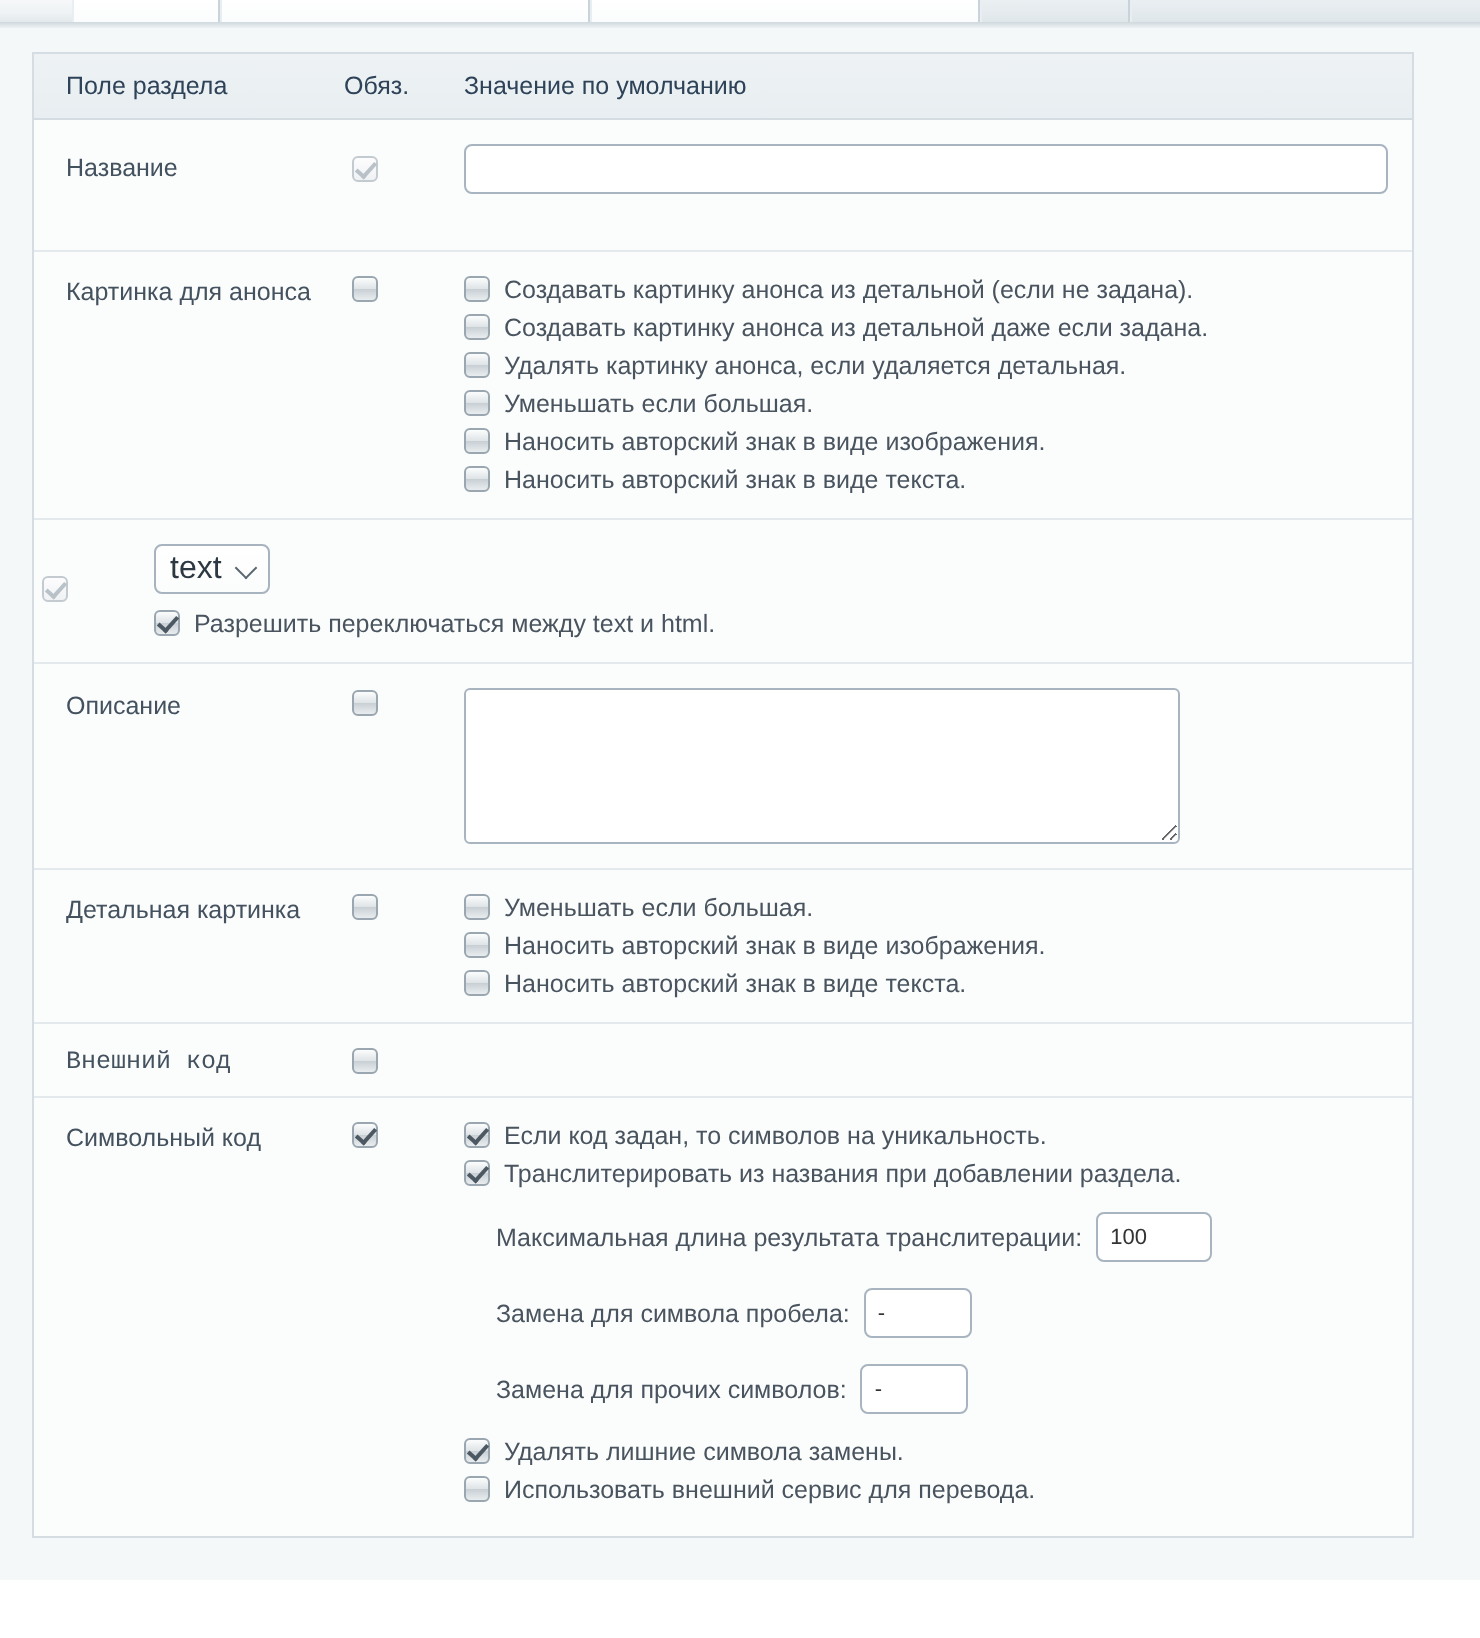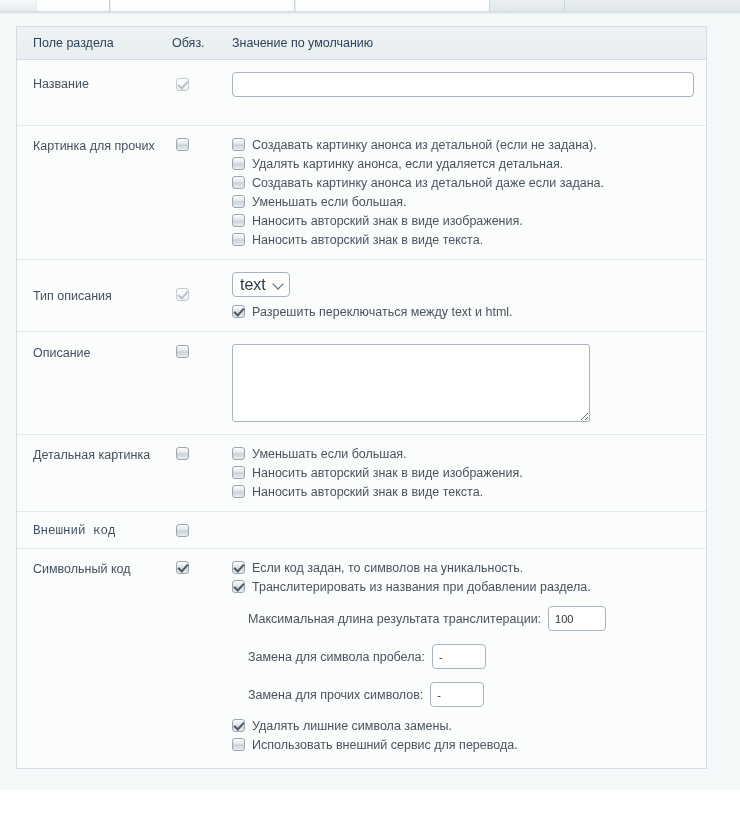--- a/index.html
+++ b/index.html
@@ -277,56 +277,55 @@
     <div class="cell-field" style="line-height:25px;">Название</div>
     <div class="cell-req" style="align-items:center;height:25px;">
       <span class="cb checked disabled"></span>
     </div>
     <div class="cell-value">
       <input class="text-input input-title" type="text" value="" style="">
     </div>
   </div>
 
   <div class="trow rowpad">
-    <div class="cell-field" style="line-height:14px;padding-top:1px;">Картинка для прочих</div>
+    <div class="cell-field" style="line-height:14px;padding-top:1px;">Картинка для анонса</div>
     <div class="cell-req">
       <span class="cb"></span>
     </div>
     <div class="cell-value">
       <div class="optlist">
         <div class="opt">
           <span class="cb"></span>
           <span class="optlabel">Создавать картинку анонса из детальной (если не задана).</span>
         </div>
         <div class="opt">
           <span class="cb"></span>
+          <span class="optlabel">Создавать картинку анонса из детальной даже если задана.</span>
+        </div>
+        <div class="opt">
+          <span class="cb"></span>
           <span class="optlabel">Удалять картинку анонса, если удаляется детальная.</span>
         </div>
         <div class="opt">
           <span class="cb"></span>
-          <span class="optlabel">Создавать картинку анонса из детальной даже если задана.</span>
-        </div>
-        <div class="opt">
-          <span class="cb"></span>
           <span class="optlabel">Уменьшать если большая.</span>
         </div>
         <div class="opt">
           <span class="cb"></span>
           <span class="optlabel">Наносить авторский знак в виде изображения.</span>
         </div>
         <div class="opt">
           <span class="cb"></span>
           <span class="optlabel">Наносить авторский знак в виде текста.</span>
         </div>
       </div>
     </div>
   </div>
 
   <div class="trow rowpad">
-    <div class="cell-field" style="line-height:14px;padding-top:17px;">Тип описания</div>
     <div class="cell-req" style="padding-top:16px;">
       <span class="cb checked disabled"></span>
     </div>
     <div class="cell-value">
       <div style="display:flex;flex-direction:column;gap:8px;">
         <div class="sel" style="width:58px;">
           <span class="selval">text</span>
           <span class="chev"></span>
         </div>
         <div class="opt">

